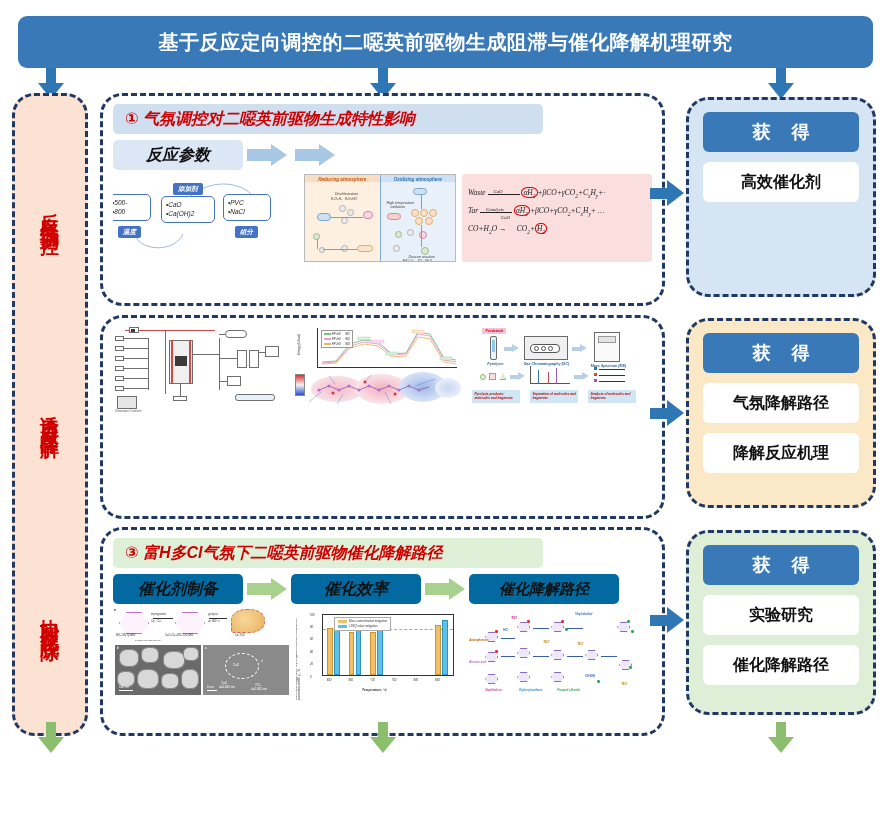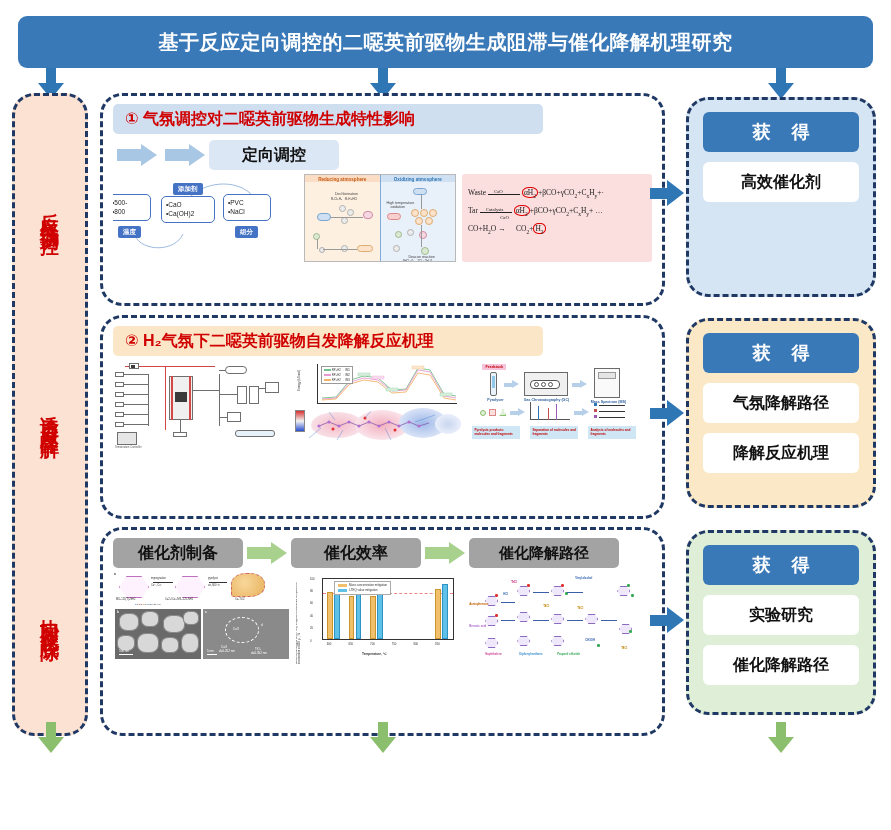--- a/index.html
+++ b/index.html
@@ -103,20 +103,21 @@
 
   
   .section {
     position: absolute;
     left: 100px;
     width: 565px;
     border: 3px dashed #1f3864;
     border-radius: 22px;
     background: #ffffff;
     padding: 8px 10px 6px 10px;
+    font-style: italic;
   }
   #section-1 { top: 93px; height: 213px; }
   #section-2 { top: 315px; height: 204px; }
   #section-3 { top: 527px; height: 209px; }
 
   .sec-header {
     height: 30px;
     border-radius: 5px;
     display: flex; align-items: center;
     padding-left: 12px;
@@ -135,21 +136,21 @@
   .step-box {
     height: 30px;
     border-radius: 5px;
     display: flex; align-items: center; justify-content: center;
     font-size: 16px; font-weight: bold;
     color: #111111;
     flex: 0 0 auto;
   }
   #section-1 .step-box { background: #dbe7f5; }
   #section-2 .step-box { background: #fcecce; }
-  #section-3 .step-box { background: #a3a3a3; }
+  #section-3 .step-box { background: #0369a1; }
   .step-box.w1 { width: 130px; }
   .step-box.w2 { width: 130px; }
   .step-box.w3 { width: 130px; }
   #section-3 .step-box.w3 { width: 150px; font-size: 15px; }
 
   .step-arrow {
     position: relative;
     width: 48px; height: 22px;
     flex: 0 0 auto;
   }
@@ -388,29 +389,29 @@
 
   <div class="sidebar">
     <div class="side-group">反应气氛调控</div>
     <div class="side-group">诱导自发降解</div>
     <div class="side-group">协同催化脱除</div>
   </div>
 
   <div class="section" id="section-1">
     <div class="sec-header">① 气氛调控对二噁英前驱物生成特性影响</div>
     <div class="steps">
+      <div class="step-box w1">反应参数</div>
       <div class="step-arrow">
           <div class="s"></div>
           <div class="h"></div>
         </div>
       <div class="step-arrow">
           <div class="s"></div>
           <div class="h"></div>
         </div>
-      <div class="step-box w3">定向调控</div>
     </div>
 
     <div class="figs">
 
       <div class="fig f1a">
 
         <svg style="position:absolute;left:0;top:0" width="185" height="88">
           <path d="M22,62 C30,78 62,78 70,60" stroke="#9dbbe0" stroke-width="1" fill="none"></path>
           <path d="M78,22 C96,6 126,6 140,22" stroke="#9dbbe0" stroke-width="1" fill="none"></path>
         </svg>
@@ -492,21 +493,20 @@
 
     </div>
   </div>
 
   <div class="arrow-right" style="left:650px; top:180px;">
     <div class="shaft"></div>
       <div class="head"></div>
   </div>
 
   <div class="section" id="section-2">
-    <div class="sec-header">② H₂气氛下二噁英前驱物自发降解反应机理</div>
 
     <div class="figs">
 
       <div class="fig f2a">
 
         <div class="rigbox" style="left:2px; top:10px; width:9px; height:5px;"></div>
         <div class="rigbox" style="left:2px; top:20px; width:9px; height:5px;"></div>
         <div class="rigbox" style="left:2px; top:30px; width:9px; height:5px;"></div>
         <div class="rigbox" style="left:2px; top:40px; width:9px; height:5px;"></div>
         <div class="rigbox" style="left:2px; top:50px; width:9px; height:5px;"></div>
@@ -668,20 +668,21 @@
 
     </div>
   </div>
 
   <div class="arrow-right" style="left:650px; top:400px;">
     <div class="shaft"></div>
       <div class="head"></div>
   </div>
 
   <div class="section" id="section-3">
+    <div class="sec-header">③ 富H多Cl气氛下二噁英前驱物催化降解路径</div>
     <div class="steps">
       <div class="step-box w1">催化剂制备</div>
       <div class="step-arrow">
           <div class="s"></div>
           <div class="h"></div>
         </div>
       <div class="step-box w2">催化效率</div>
       <div class="step-arrow">
           <div class="s"></div>
           <div class="h"></div>

